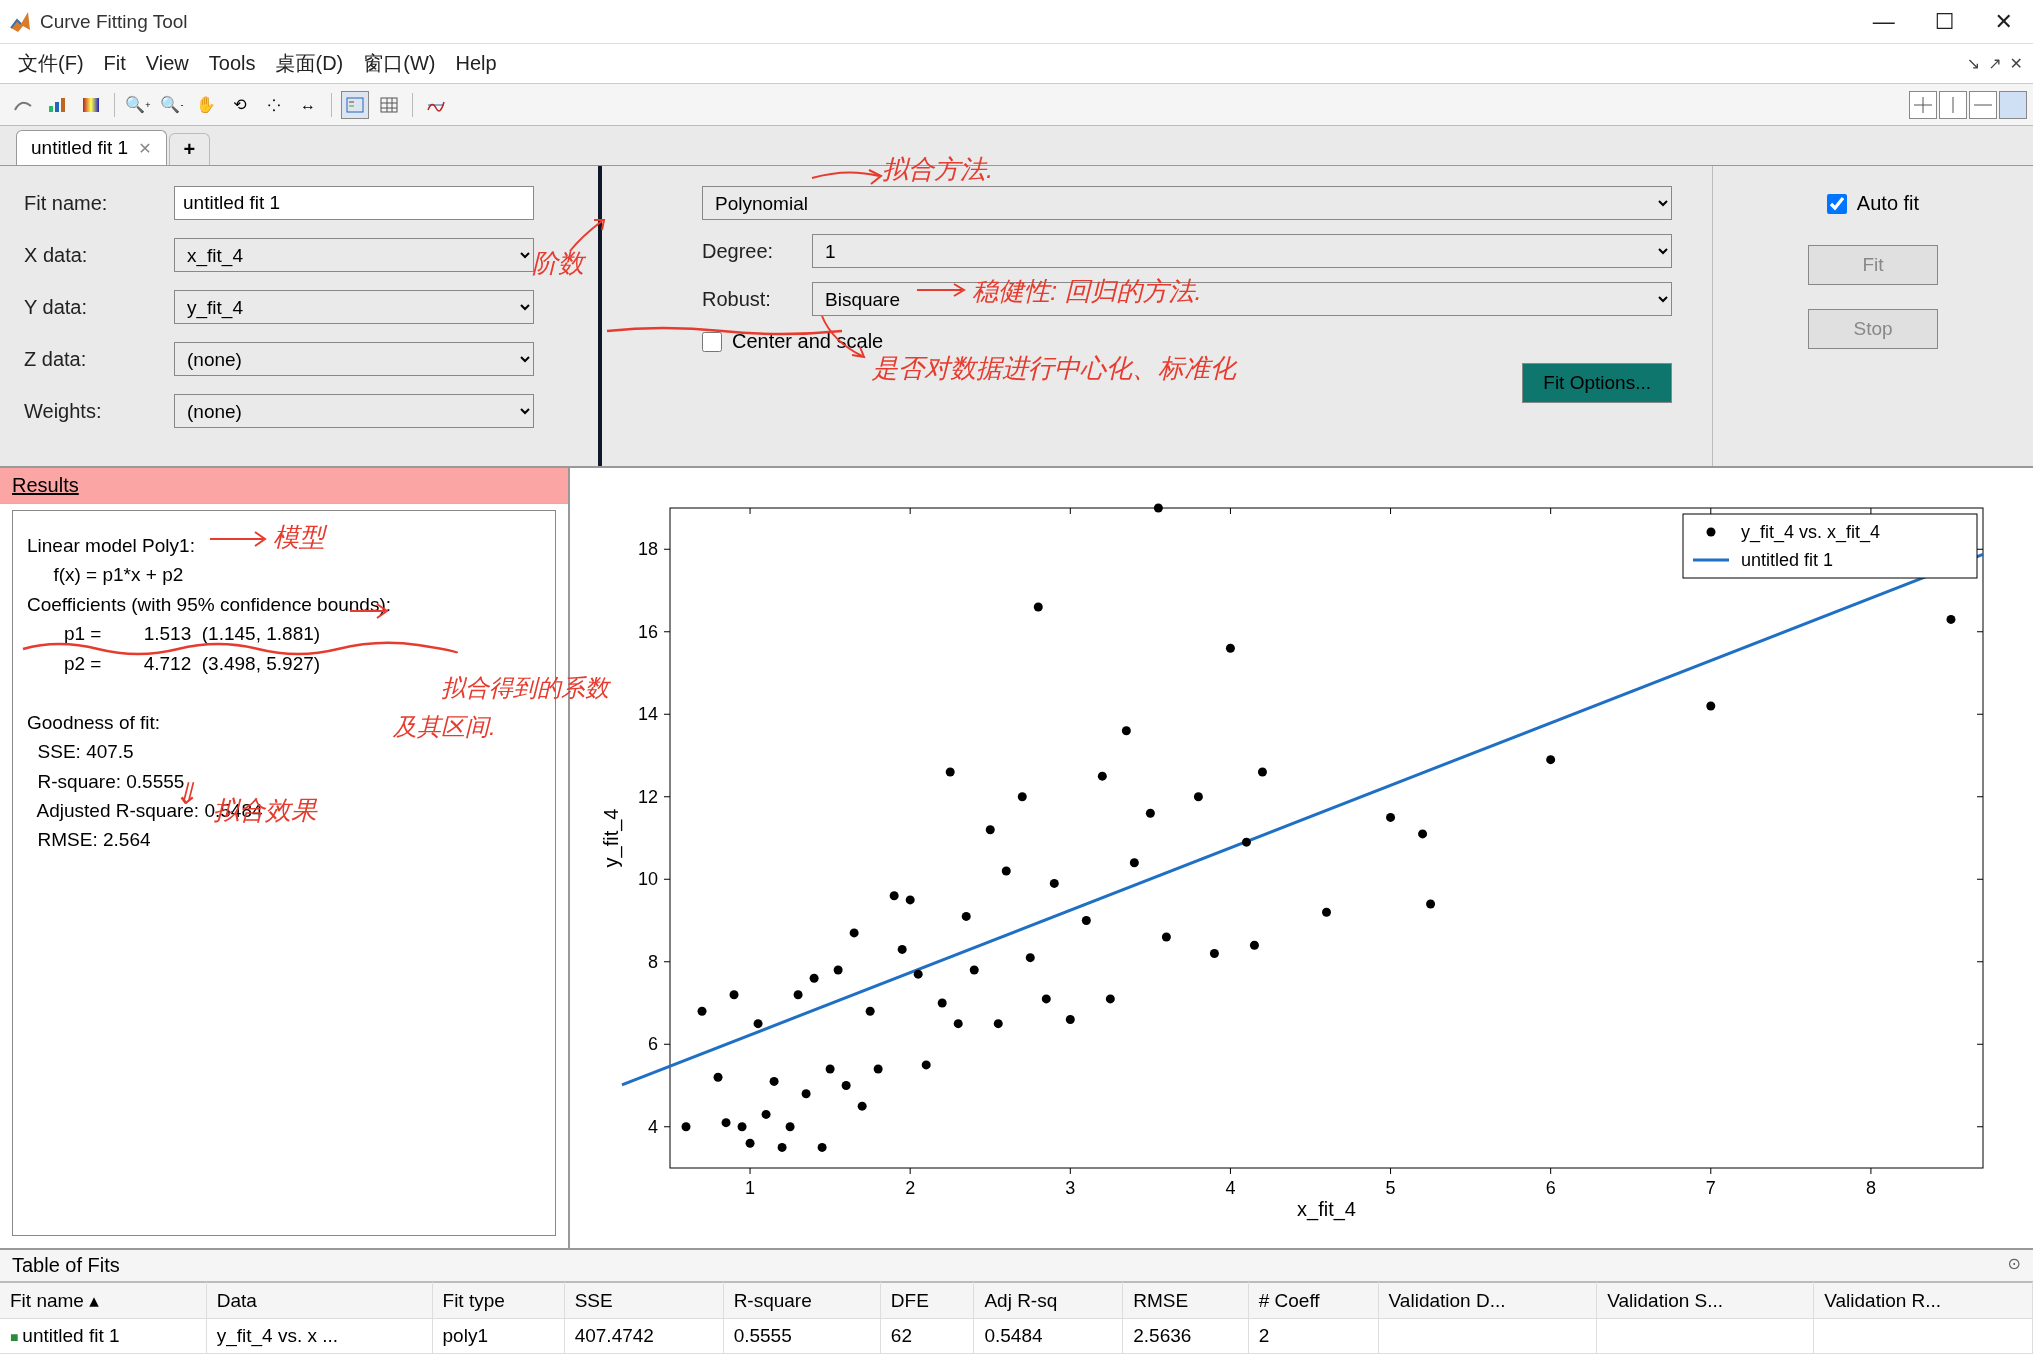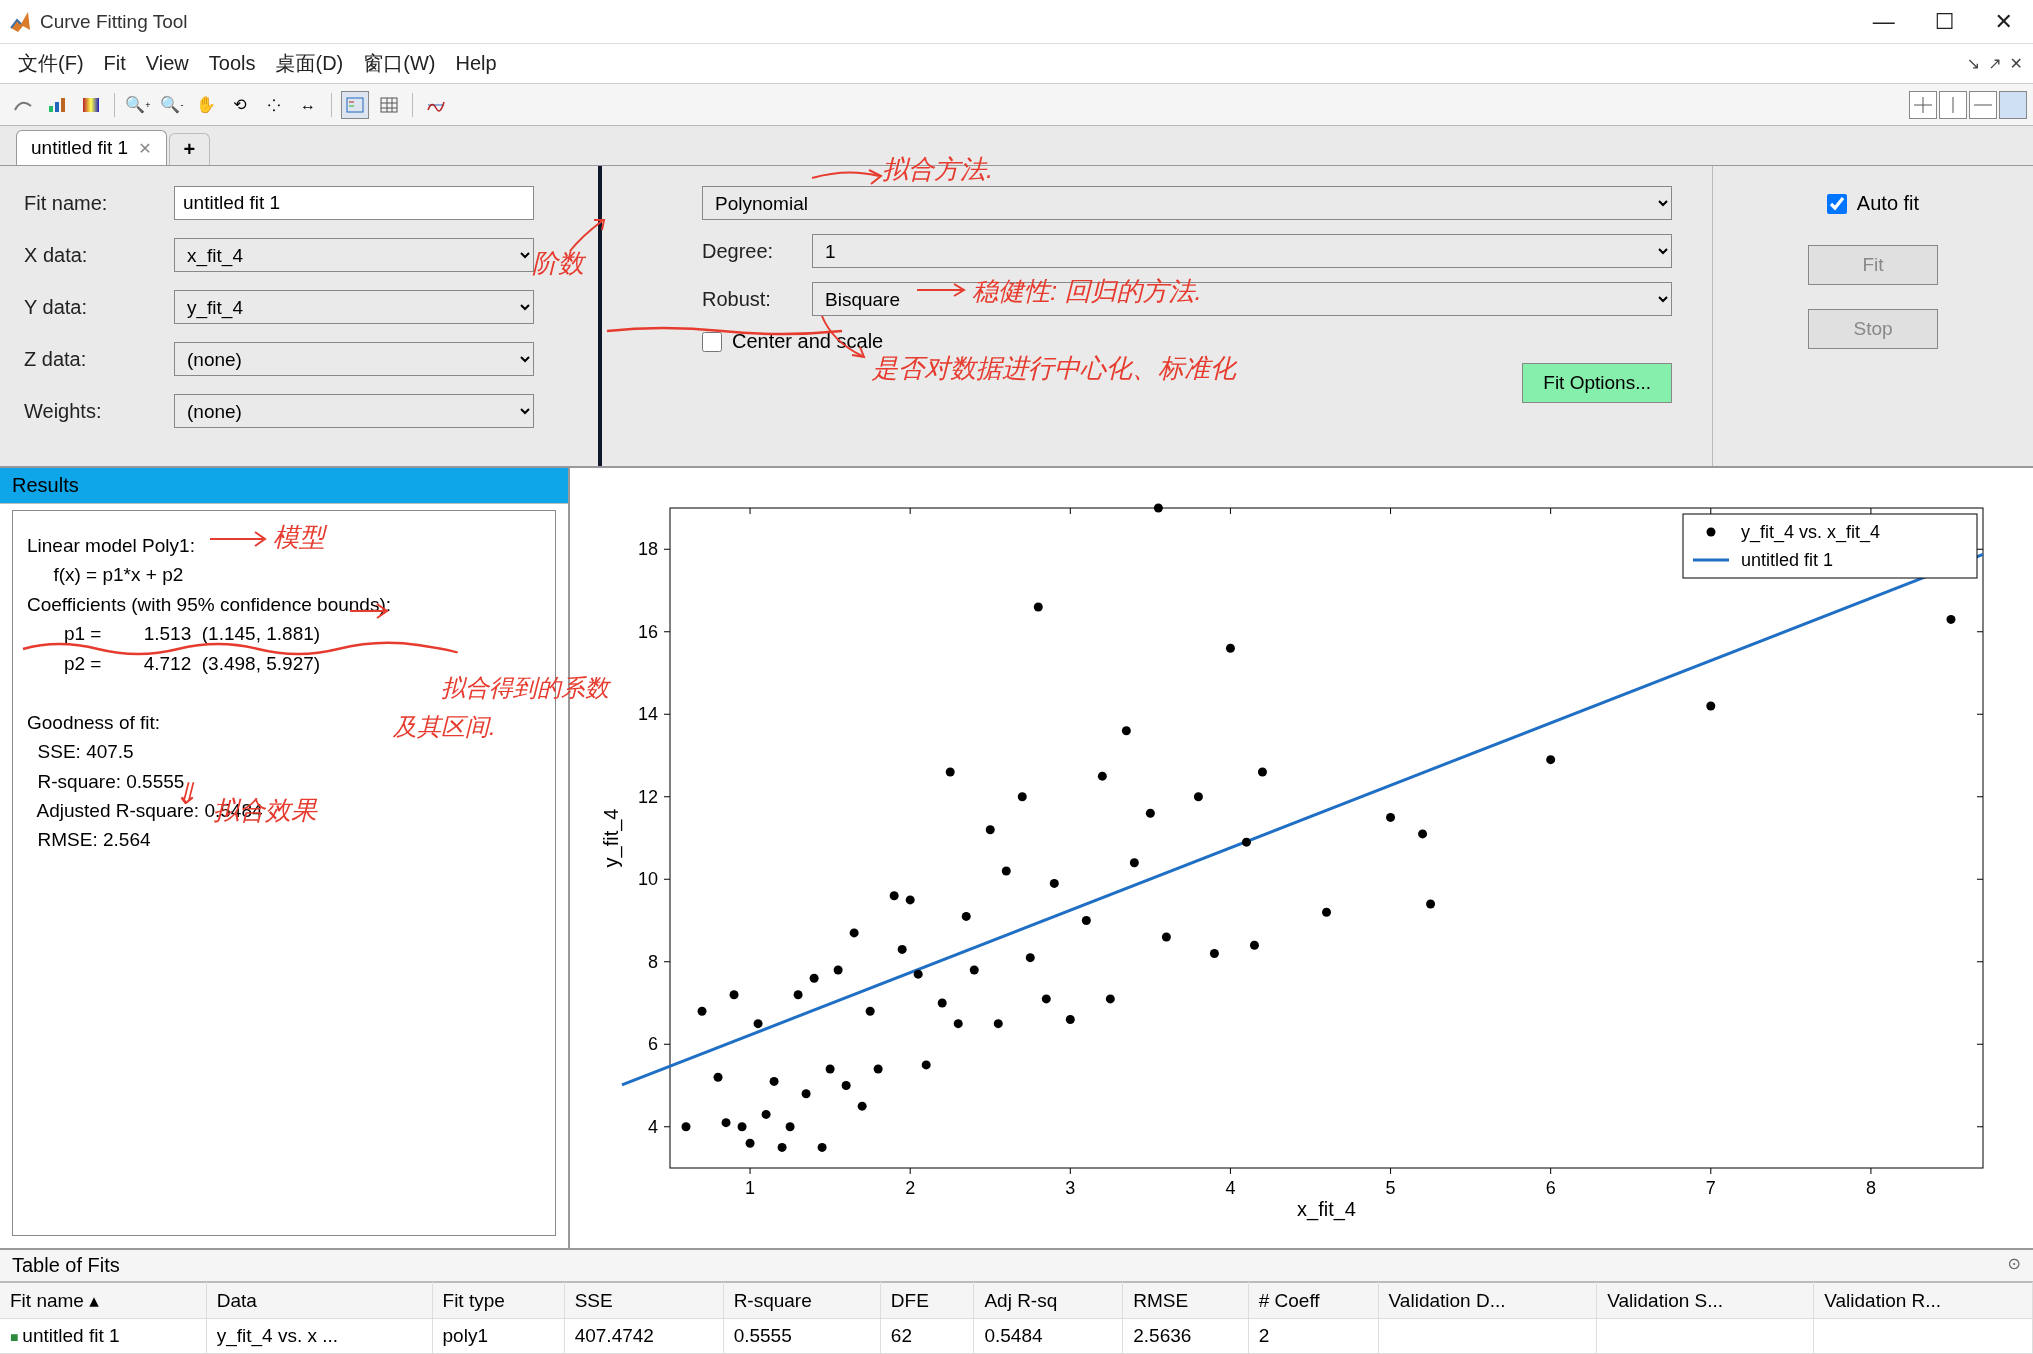--- a/index.html
+++ b/index.html
@@ -43,28 +43,28 @@
   .row label { width: 150px; font-size: 20px; color: #222; }
   .row.wide label { width: 110px; }
   .row input[type=text], .row select { flex: 1; height: 34px; font-size: 19px; padding: 2px 8px; border: 1px solid #888; background: #fff; }
   .row input[type=text] { max-width: 360px; }
   .row select { max-width: 360px; background: #eaeaea; }
   .col2 select { width: 100%; max-width: none; background: #eaeaea; }
   .col2 .row { margin-bottom: 14px; }
   .cb { display: flex; align-items: center; gap: 10px; font-size: 20px; margin-left: 0; }
   .cb input { width: 20px; height: 20px; }
   .opt-row { display: flex; justify-content: flex-end; margin-top: 10px; }
-  button.fit-opts, .col3 button { padding: 8px 20px; font-size: 19px; border: 1px solid #888; background: #86efac; }
+  button.fit-opts, .col3 button { padding: 8px 20px; font-size: 19px; border: 1px solid #888; background: #0f766e; }
   .col3 .cb { margin-bottom: 6px; }
   .col3 button { width: 130px; color: #888; background: #e0e0e0; }
 
   
   .middle { flex: 1; display: flex; background: #fff; min-height: 0; }
   .results-pane { width: 570px; border-right: 2px solid #999; display: flex; flex-direction: column; }
-  .results-pane .hdr { padding: 6px 12px; font-size: 20px; border-bottom: 1px solid #bbb; background: #0ea5e9; }
+  .results-pane .hdr { padding: 6px 12px; font-size: 20px; border-bottom: 1px solid #bbb; background: #fca5a5; text-decoration: underline; }
   .results-box { margin: 6px 12px 12px 12px; border: 1px solid #888; padding: 20px 14px; flex: 1; position: relative; font-size: 19px; line-height: 1.55; }
   .results-box pre { font-family: inherit; white-space: pre; }
 
   .plot-pane { flex: 1; position: relative; padding: 20px 30px; }
   #plot { width: 100%; height: 100%; }
 
   
   .anno { position: absolute; color: #e63b2e; font-family: "Comic Sans MS", cursive; font-size: 26px; pointer-events: none; font-style: italic; }
 
   

